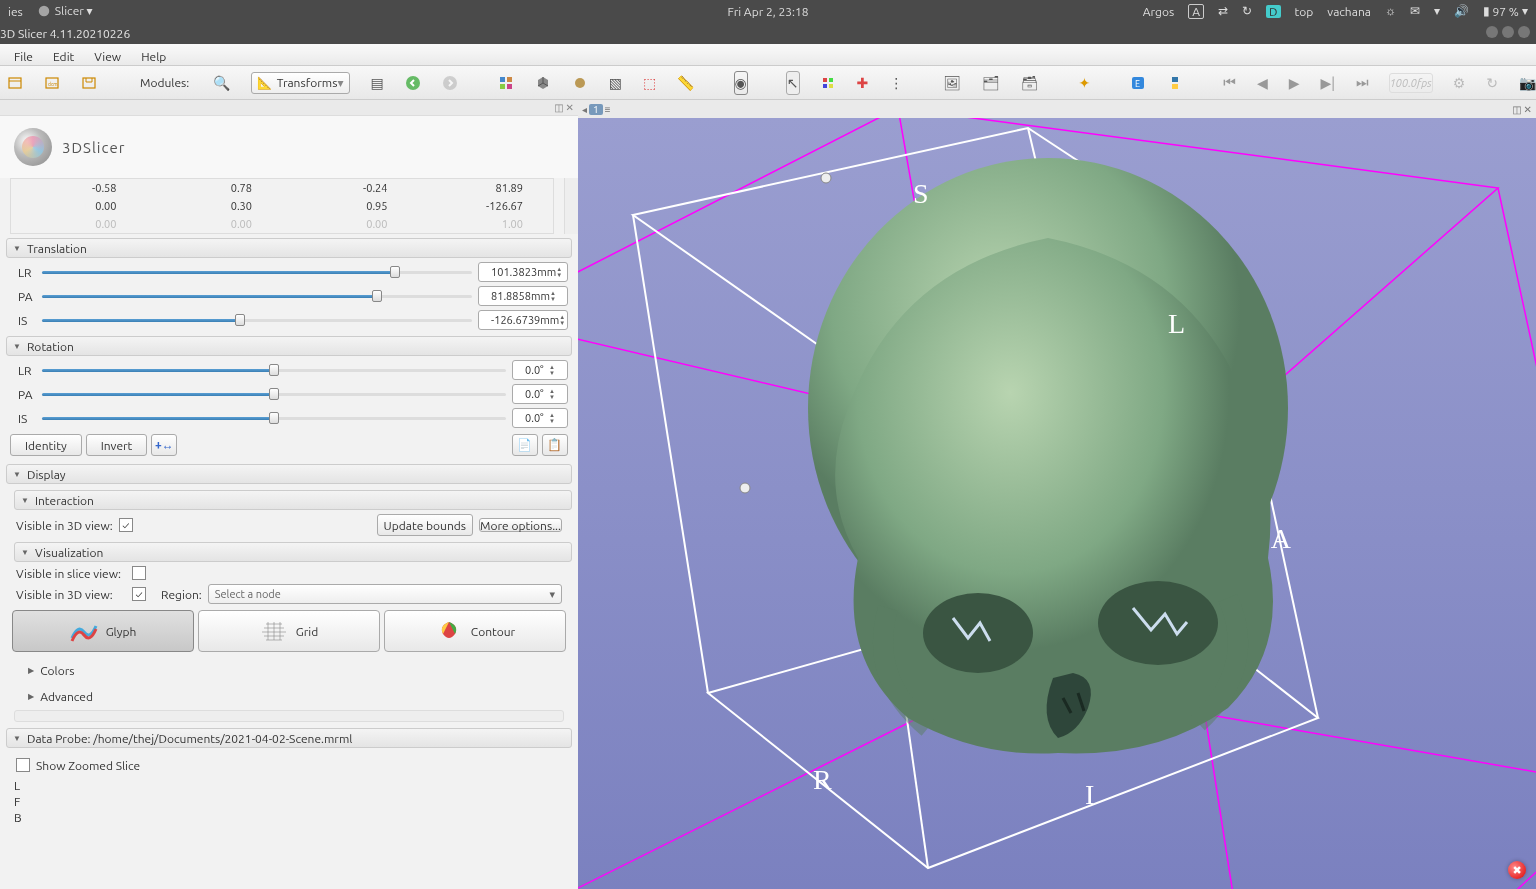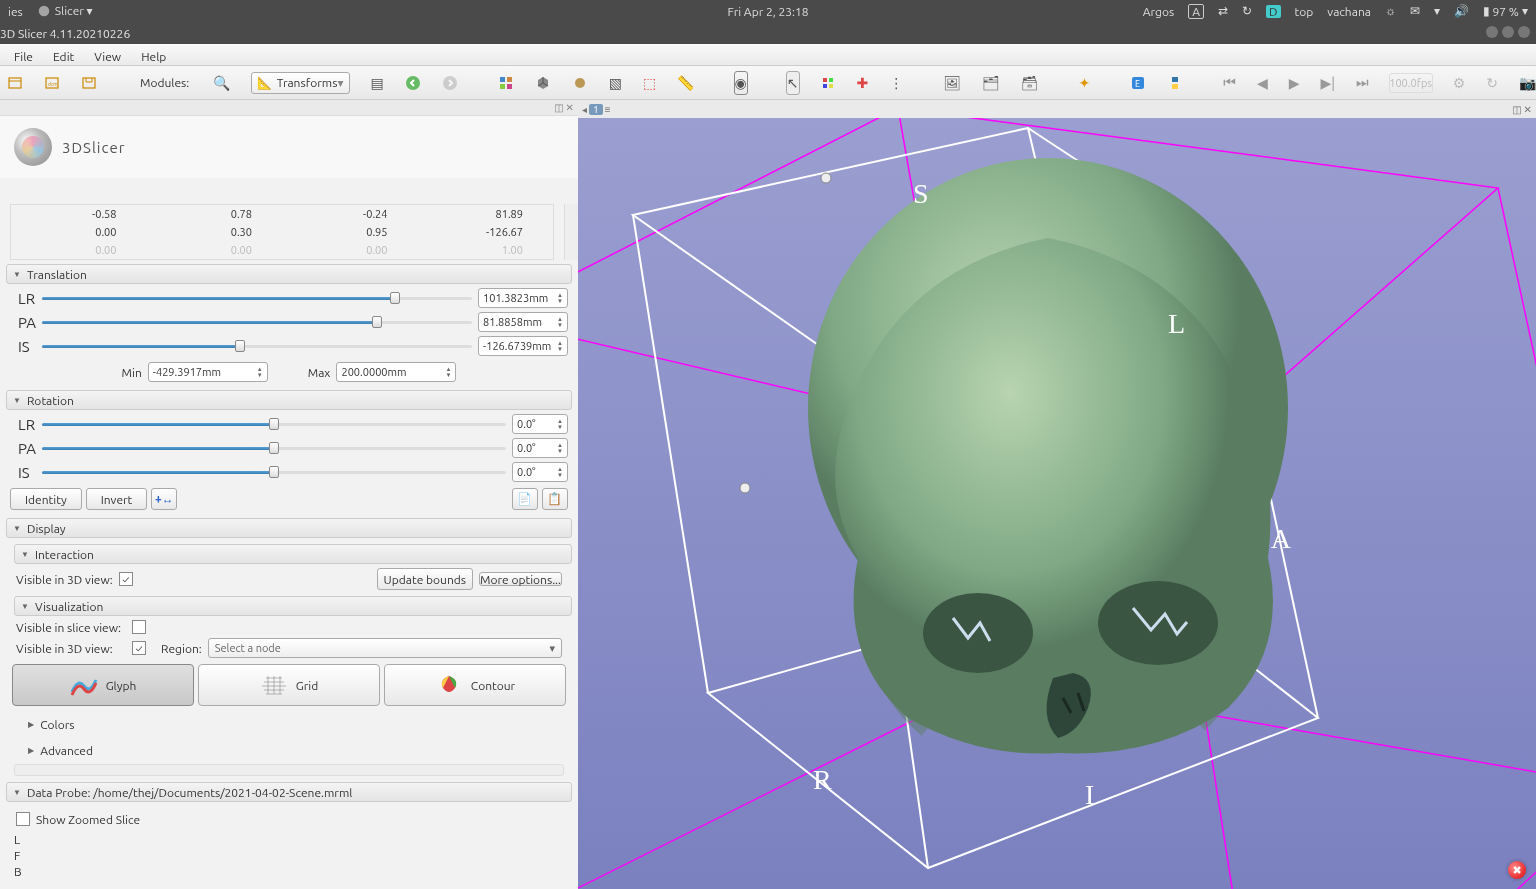--- a/index.html
+++ b/index.html
@@ -20,21 +20,21 @@
 .menu-bar { height:22px; background:linear-gradient(#fafafa,#eaeaea); border-bottom:1px solid #ccc; display:flex; align-items:flex-end; padding:0 8px; gap:8px; }
 .menu-bar span { padding:2px 6px; }
 
 
 .toolbar { height:34px; background:linear-gradient(#f8f8f8,#e8e8e8); border-bottom:1px solid #ccc; display:flex; align-items:center; padding:0 6px; gap:19px; }
 .tsep { width:8px; }
 .tbtn { width:22px; height:24px; border:1px solid transparent; border-radius:3px; display:flex; align-items:center; justify-content:center; font-size:14px; color:#555; cursor:pointer; }
 .tbtn svg { width:16px; height:16px; }
 .mod-label { font-size:12px; margin:0 4px; }
 .mod-combo { width:155px; height:22px; border:1px solid #aaa; border-radius:3px; background:linear-gradient(#fff,#eee); display:flex; align-items:center; padding:0 6px; font-size:12px; justify-content:space-between; }
-.fps-box { width:44px; height:20px; border:1px solid #ddd; border-radius:3px; display:flex; align-items:center; justify-content:center; color:#bbb; font-size:11px; }
+.fps-box { width:44px; height:20px; border:1px solid #ddd; border-radius:3px; display:flex; align-items:center; justify-content:center; color:#bbb; font-size:11px;font-style:italic; }
 .tb-slider { flex:1; margin:0 8px; height:4px; background:linear-gradient(#ccc,#eee); border-radius:2px; position:relative; max-width:160px; }
 .tb-slider::after { content:''; position:absolute; left:0; top:-5px; width:14px; height:14px; border-radius:50%; background:linear-gradient(#fff,#ddd); border:1px solid #999; }
 
 
 .main { display:flex; height:811px; }
 .left-panel { width:578px; background:#f2f2f2; display:flex; flex-direction:column; }
 .right-panel { flex:1; display:flex; flex-direction:column; }
 
 
 .pin-bar { height:16px; background:#eaeaea; border-bottom:1px solid #ddd; display:flex; justify-content:flex-end; align-items:center; padding-right:4px; gap:2px; font-size:10px; color:#888; }
@@ -50,26 +50,26 @@
 .matrix .row { display:flex; height:18px; align-items:center; font-size:11px; }
 .matrix .row .cell { flex:1; text-align:right; padding-right:30px; color:#333; }
 .matrix .row.dim .cell { color:#bbb; }
 
 
 .sect-hdr { height:20px; background:linear-gradient(#f4f4f4,#e4e4e4); border:1px solid #ccc; border-radius:3px; margin:4px 6px 2px 6px; display:flex; align-items:center; padding:0 6px; font-size:12px; gap:6px; }
 .tri { font-size:8px; color:#666; }
 
 
 .slider-row { display:flex; align-items:center; padding:2px 10px 2px 18px; gap:6px; }
-.slider-row .lbl { width:18px; font-size:15px; }
+.slider-row .lbl { width:18px; font-size:12px; }
 .slider-row .track { flex:1; height:16px; position:relative; }
 .slider-row .track .rail { position:absolute; top:7px; left:0; right:0; height:3px; background:#ddd; border-radius:2px; }
 .slider-row .track .fill { position:absolute; top:7px; left:0; height:3px; background:linear-gradient(#5a9fd4,#3a7fb4); border-radius:2px; }
 .slider-row .track .thumb { position:absolute; top:2px; width:10px; height:12px; background:linear-gradient(#fff,#ddd); border:1px solid #888; border-radius:2px; transform:translateX(-50%); }
-.spin { width:90px; height:20px; border:1px solid #aaa; background:#fff; display:flex; align-items:center; padding:0 4px; font-size:11px; justify-content:space-between; border-radius:3px; }
+.spin { width:90px; height:20px; border:1px solid #aaa; background:#fff; display:flex; align-items:center; padding:0 12px; font-size:11px; justify-content:space-between; border-radius:3px; }
 .spin .arrows { display:flex; flex-direction:column; font-size:6px; line-height:6px; color:#666; }
 .minmax-row { display:flex; align-items:center; justify-content:center; gap:40px; padding:4px 10px; }
 .minmax-row .grp { display:flex; align-items:center; gap:6px; }
 .minmax-row .spin { width:120px; }
 
 
 .btn-row { display:flex; align-items:center; padding:4px 10px; gap:4px; }
 .btn { height:22px; padding:0 14px; border:1px solid #aaa; border-radius:3px; background:linear-gradient(#fff,#e8e8e8); font-size:12px; display:flex; align-items:center; }
 .icon-btn { width:26px; height:22px; border:1px solid #aaa; border-radius:3px; background:linear-gradient(#fff,#e8e8e8); display:flex; align-items:center; justify-content:center; font-size:12px; }
 
@@ -258,21 +258,21 @@
     <div class="pin-bar">
       <span>◫</span>
       <span>✕</span>
     </div>
 
     <div class="logo-area">
       <div class="logo-sphere"></div>
       <div class="logo-text">3DSlicer</div>
     </div>
 
-    <div style="display:flex;margin-top:26px;">
+    <div style="display:flex;">
       <div class="matrix" style="flex:1">
         <div class="row">
             <div class="cell">-0.58</div>
             <div class="cell">0.78</div>
             <div class="cell">-0.24</div>
             <div class="cell">81.89</div>
           </div>
         <div class="row">
             <div class="cell">0.00</div>
             <div class="cell">0.30</div>
@@ -322,36 +322,20 @@
       <div class="track">
           <div class="rail"></div>
           <div class="fill" style="width:46%"></div>
           <div class="thumb" style="left:46%"></div>
         </div>
       <div class="spin">
           <span>-126.6739mm</span>
           <span class="arrows">▲<br>▼</span>
         </div>
     </div>
-    <div class="minmax-row">
-      <div class="grp">
-          <span>Min</span>
-          <div class="spin">
-            <span>-429.3917mm</span>
-            <span class="arrows">▲<br>▼</span>
-          </div>
-        </div>
-      <div class="grp">
-          <span>Max</span>
-          <div class="spin">
-            <span>200.0000mm</span>
-            <span class="arrows">▲<br>▼</span>
-          </div>
-        </div>
-    </div>
 
     <div class="sect-hdr">
         <span class="tri">▼</span>
         <span>Rotation</span>
       </div>
     <div class="slider-row">
       <span class="lbl">LR</span>
       <div class="track">
           <div class="rail"></div>
           <div class="fill" style="width:50%"></div>

